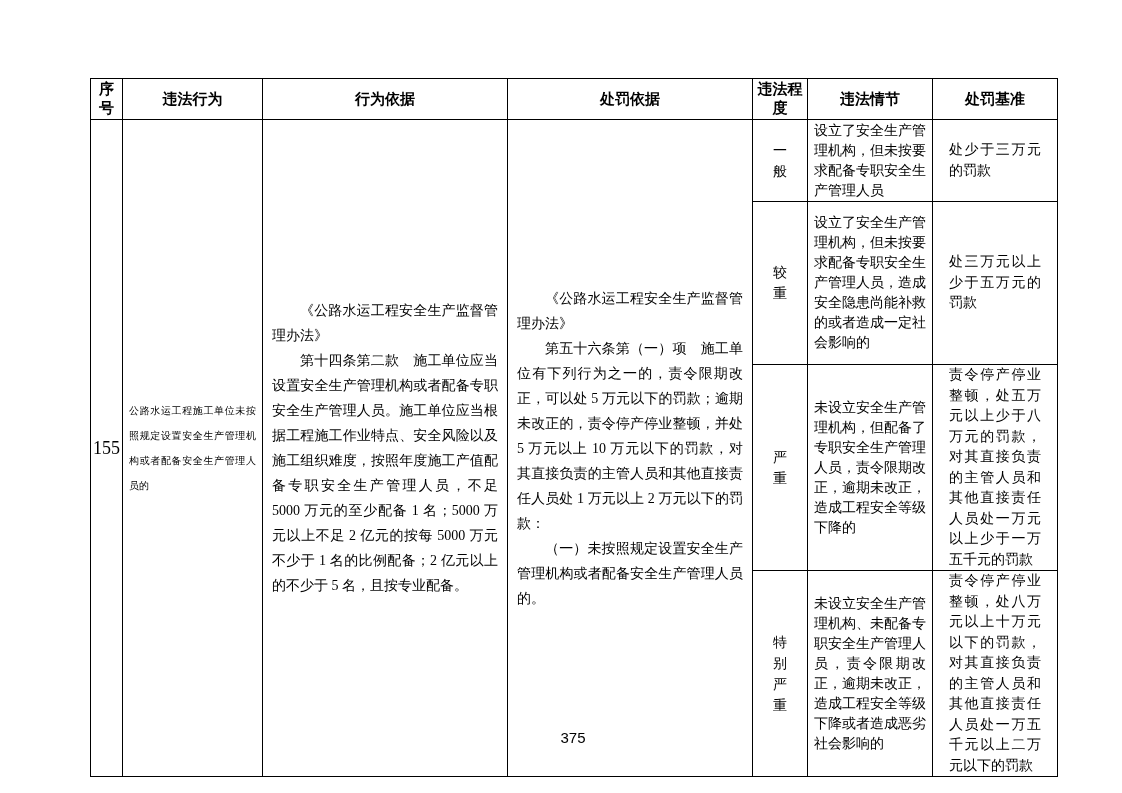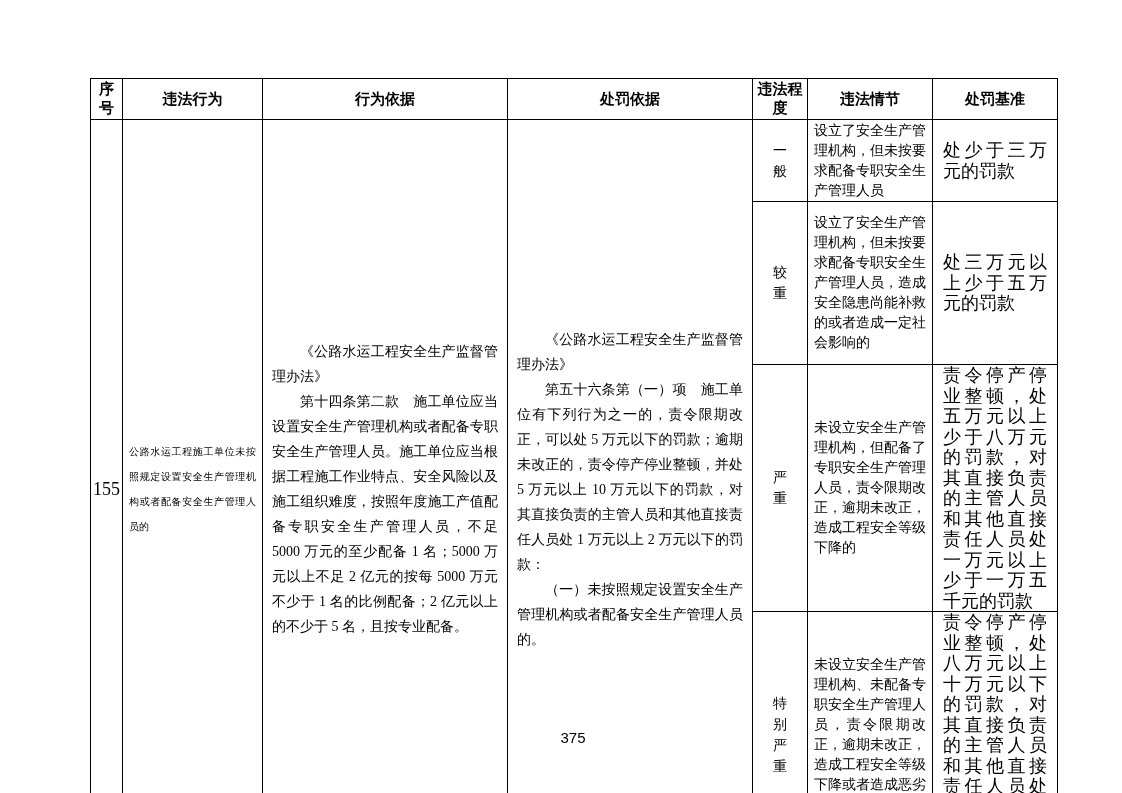--- a/index.html
+++ b/index.html
@@ -62,22 +62,22 @@
     line-height: 21px;
     padding: 0 14px;
   }
   td.circ {
     padding: 0 6px;
     font-size: 14px;
     line-height: 20px;
     text-align: justify;
   }
   td.bench {
-    padding: 0 10px;
-    font-size: 18px;
+    padding: 0 16px;
+    font-size: 14px;
     line-height: 20.5px;
     text-align: justify;
   }
   .page-number {
     position: absolute;
     top: 729px; left: 0;
     width: 100%;
     text-align: center;
     font-family: "Liberation Sans", "DejaVu Sans", sans-serif;
     font-size: 15px;

